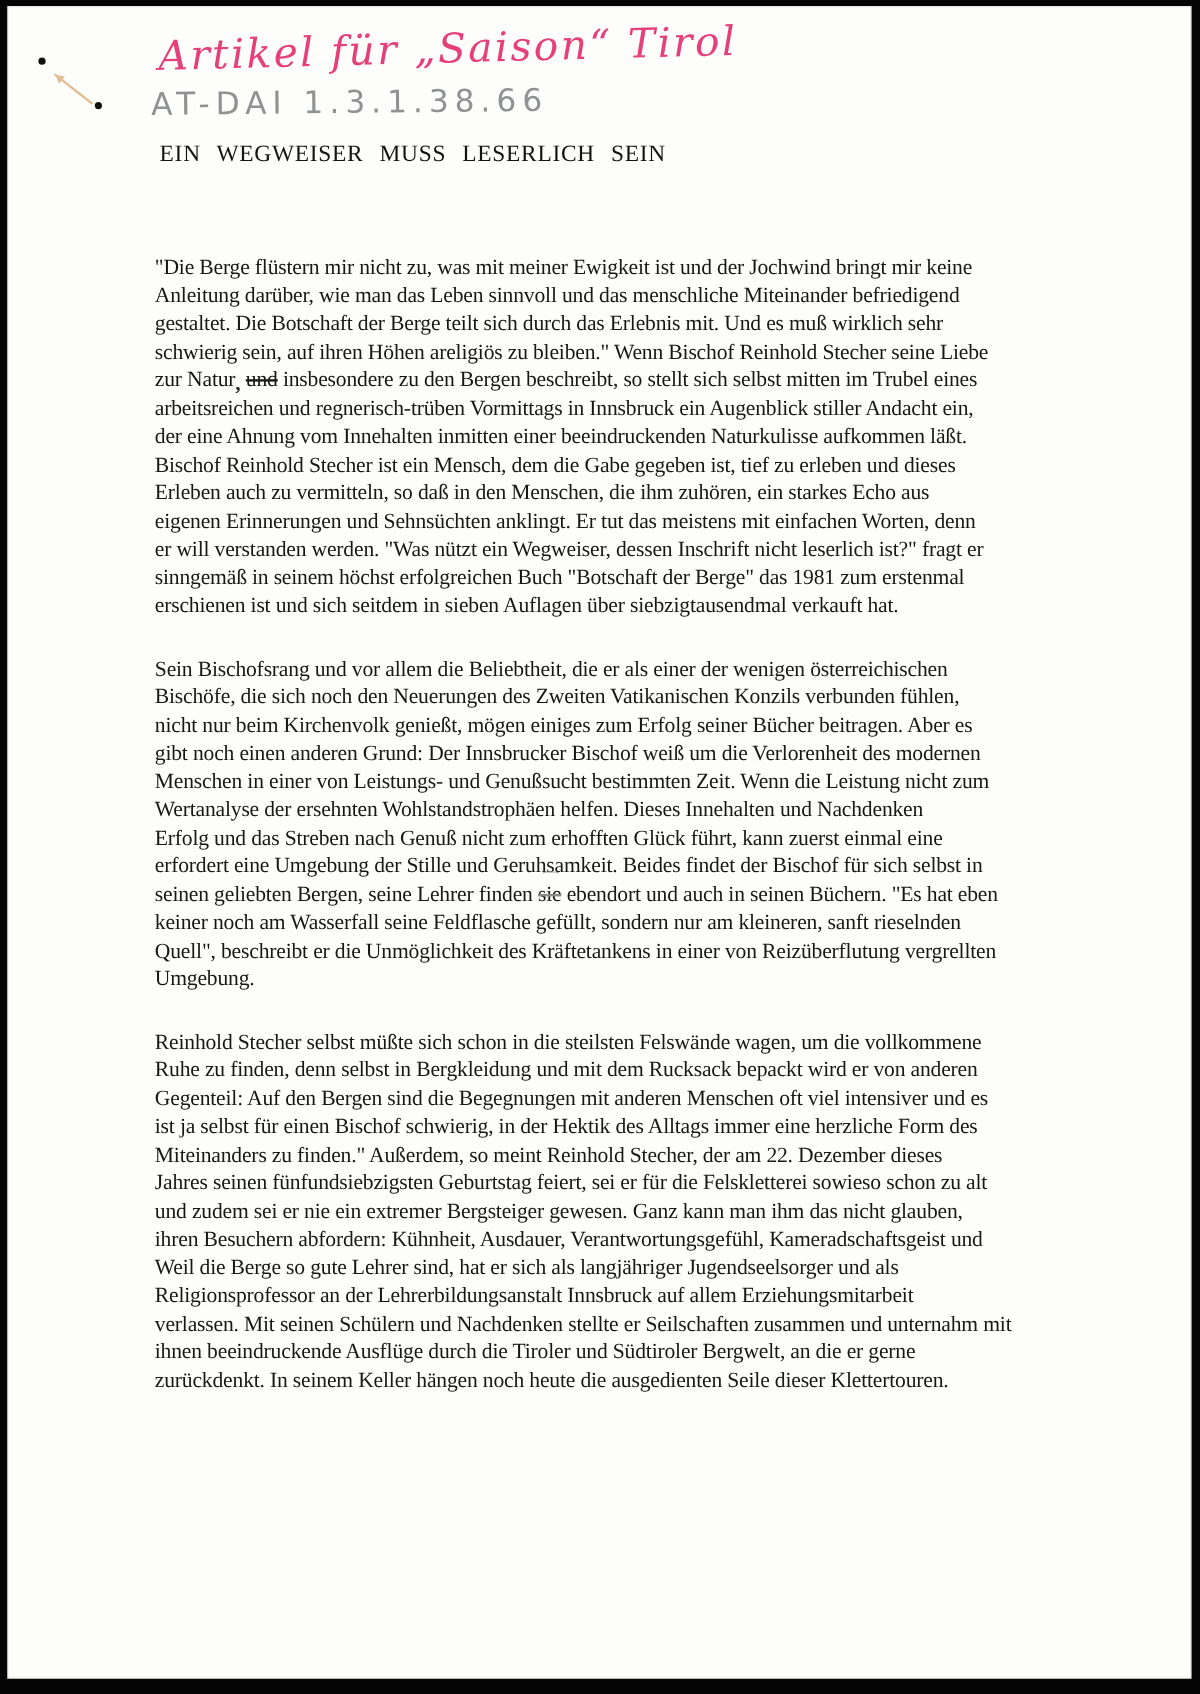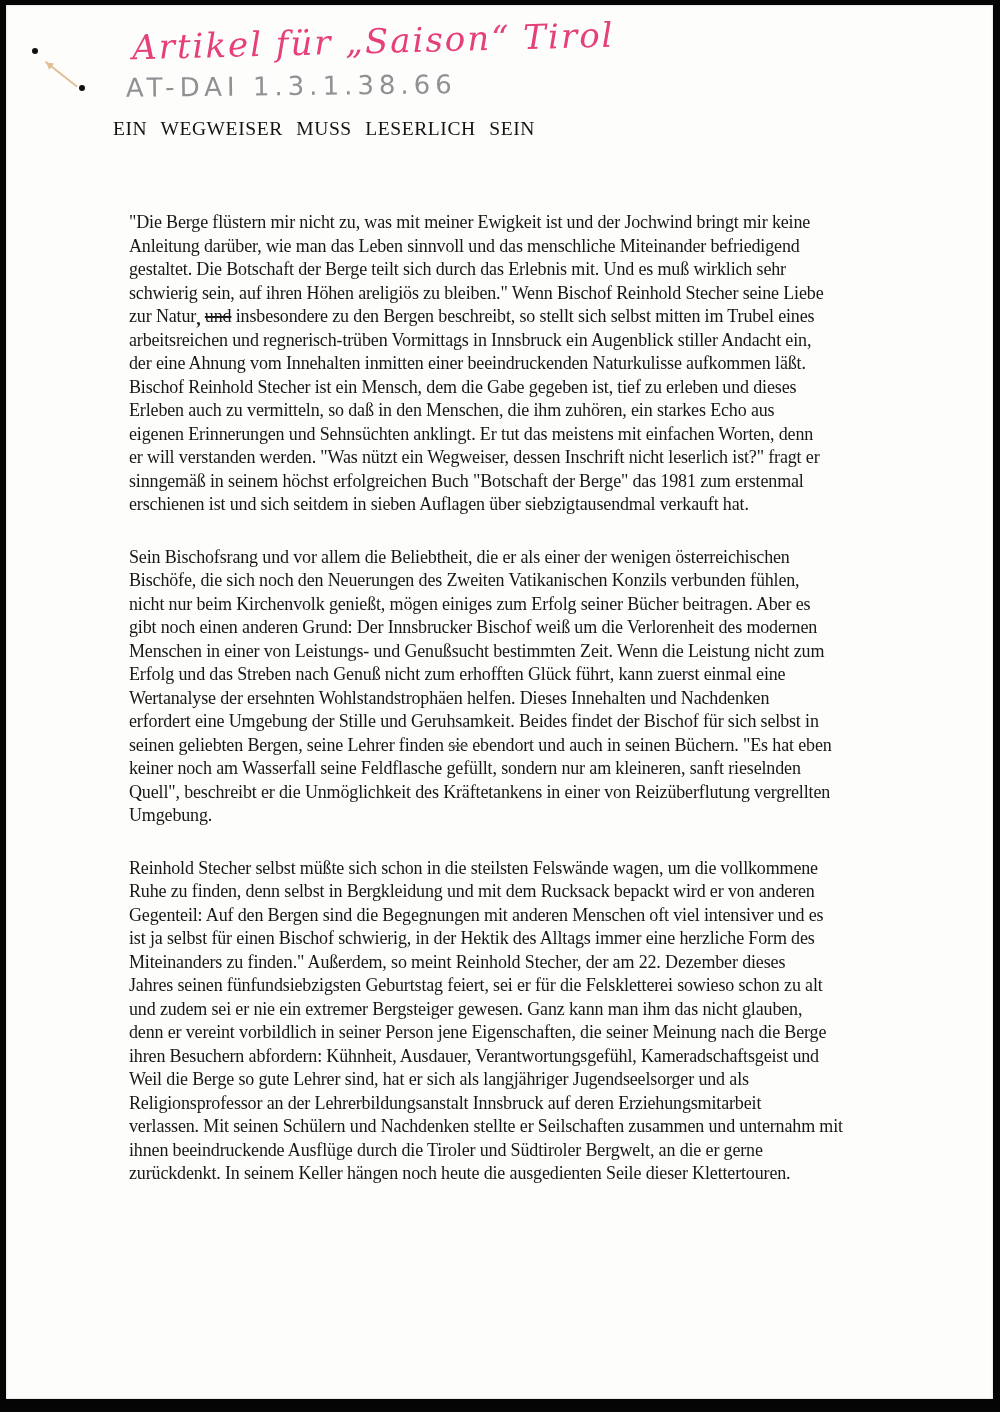--- a/index.html
+++ b/index.html
@@ -57,21 +57,21 @@
     left: 120px; top: 66px;
     font-family: "DejaVu Sans", sans-serif;
     font-size: 26px;
     letter-spacing: 5px;
     color: #8f9193;
     transform: rotate(-0.6deg);
     white-space: nowrap;
   }
   .doc-title {
     position: absolute;
-    left: 107px; top: 113px;
+    left: 127px; top: 113px;
     margin: 0;
     font-size: 19.5px;
     font-weight: normal;
     letter-spacing: 0.6px;
     word-spacing: 8px;
     color: #131313;
     white-space: nowrap;
   }
   .doc-body {
     position: absolute;
@@ -141,39 +141,38 @@
           <div class="line"><span>er will verstanden werden. "Was nützt ein Wegweiser, dessen Inschrift nicht leserlich ist?" fragt er</span></div>
           <div class="line"><span>sinngemäß in seinem höchst erfolgreichen Buch "Botschaft der Berge" das 1981 zum erstenmal</span></div>
           <div class="line"><span>erschienen ist und sich seitdem in sieben Auflagen über siebzigtausendmal verkauft hat.</span></div>
         </div>
         <div class="para">
           <div class="line"><span>Sein Bischofsrang und vor allem die Beliebtheit, die er als einer der wenigen österreichischen</span></div>
           <div class="line"><span>Bischöfe, die sich noch den Neuerungen des Zweiten Vatikanischen Konzils verbunden fühlen,</span></div>
           <div class="line"><span>nicht nur beim Kirchenvolk genießt, mögen einiges zum Erfolg seiner Bücher beitragen. Aber es</span></div>
           <div class="line"><span>gibt noch einen anderen Grund: Der Innsbrucker Bischof weiß um die Verlorenheit des modernen</span></div>
           <div class="line"><span>Menschen in einer von Leistungs- und Genußsucht bestimmten Zeit. Wenn die Leistung nicht zum</span></div>
+          <div class="line"><span>Wertanalyse der ersehnten Wohlstandstrophäen helfen. Dieses Innehalten und Nachdenken</span></div>
           <div class="line"><span>Erfolg und das Streben nach Genuß nicht zum erhofften Glück führt, kann zuerst einmal eine</span></div>
-          <div class="line"><span>Wertanalyse der ersehnten Wohlstandstrophäen helfen. Dieses Innehalten und Nachdenken</span></div>
           <div class="line"><span>erfordert eine Umgebung der Stille und Geruhsamkeit. Beides findet der Bischof für sich selbst in</span></div>
           <div class="line"><span>seinen geliebten Bergen, seine Lehrer finden </span><span class="strike-pencil">sie<i class="pencil-squiggle"></i></span><span> ebendort und auch in seinen Büchern. "Es hat eben</span></div>
           <div class="line"><span>keiner noch am Wasserfall seine Feldflasche gefüllt, sondern nur am kleineren, sanft rieselnden</span></div>
           <div class="line"><span>Quell", beschreibt er die Unmöglichkeit des Kräftetankens in einer von Reizüberflutung vergrellten</span></div>
           <div class="line"><span>Umgebung.</span></div>
         </div>
         <div class="para">
           <div class="line"><span>Reinhold Stecher selbst müßte sich schon in die steilsten Felswände wagen, um die vollkommene</span></div>
           <div class="line"><span>Ruhe zu finden, denn selbst in Bergkleidung und mit dem Rucksack bepackt wird er von anderen</span></div>
           <div class="line"><span>Gegenteil: Auf den Bergen sind die Begegnungen mit anderen Menschen oft viel intensiver und es</span></div>
           <div class="line"><span>ist ja selbst für einen Bischof schwierig, in der Hektik des Alltags immer eine herzliche Form des</span></div>
           <div class="line"><span>Miteinanders zu finden." Außerdem, so meint Reinhold Stecher, der am 22. Dezember dieses</span></div>
           <div class="line"><span>Jahres seinen fünfundsiebzigsten Geburtstag feiert, sei er für die Felskletterei sowieso schon zu alt</span></div>
           <div class="line"><span>und zudem sei er nie ein extremer Bergsteiger gewesen. Ganz kann man ihm das nicht glauben,</span></div>
-          <div class="line"><span>denn er vereint vorbildlich in seiner Person jene Eigenschaften, die seiner Meinung nach die Berge</span></div>
           <div class="line"><span>ihren Besuchern abfordern: Kühnheit, Ausdauer, Verantwortungsgefühl, Kameradschaftsgeist und</span></div>
           <div class="line"><span>Weil die Berge so gute Lehrer sind, hat er sich als langjähriger Jugendseelsorger und als</span></div>
-          <div class="line"><span>Religionsprofessor an der Lehrerbildungsanstalt Innsbruck auf deren Erziehungsmitarbeit</span></div>
+          <div class="line"><span>Religionsprofessor an der Lehrerbildungsanstalt Innsbruck auf allem Erziehungsmitarbeit</span></div>
           <div class="line"><span>verlassen. Mit seinen Schülern und Nachdenken stellte er Seilschaften zusammen und unternahm mit</span></div>
           <div class="line"><span>ihnen beeindruckende Ausflüge durch die Tiroler und Südtiroler Bergwelt, an die er gerne</span></div>
           <div class="line"><span>zurückdenkt. In seinem Keller hängen noch heute die ausgedienten Seile dieser Klettertouren.</span></div>
         </div>
       </div>
   </div>
 </div>
 
 </body></html>

